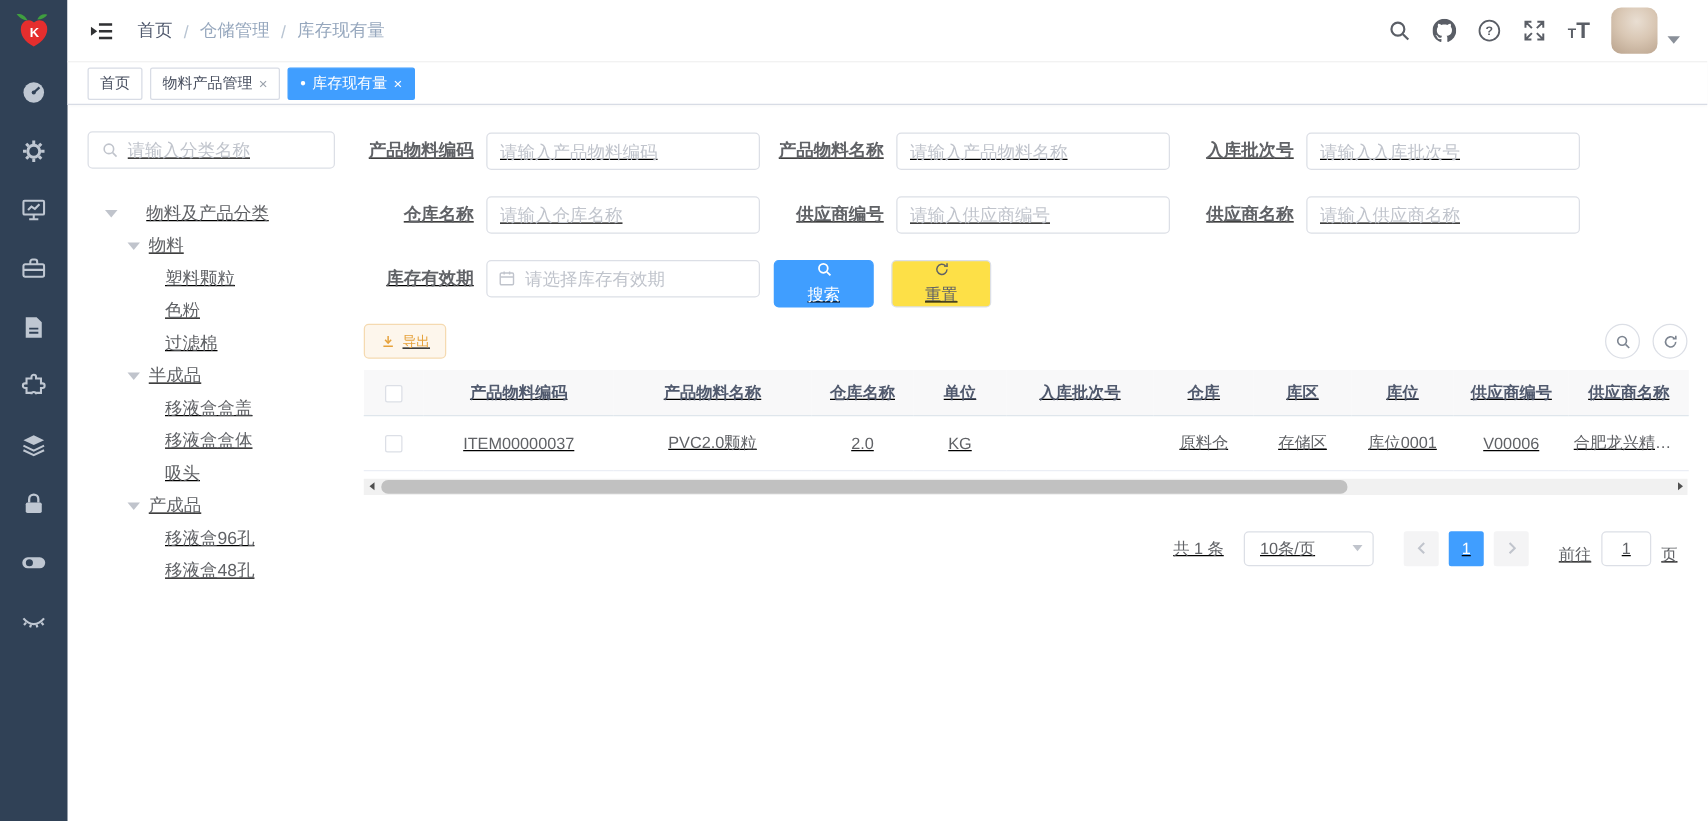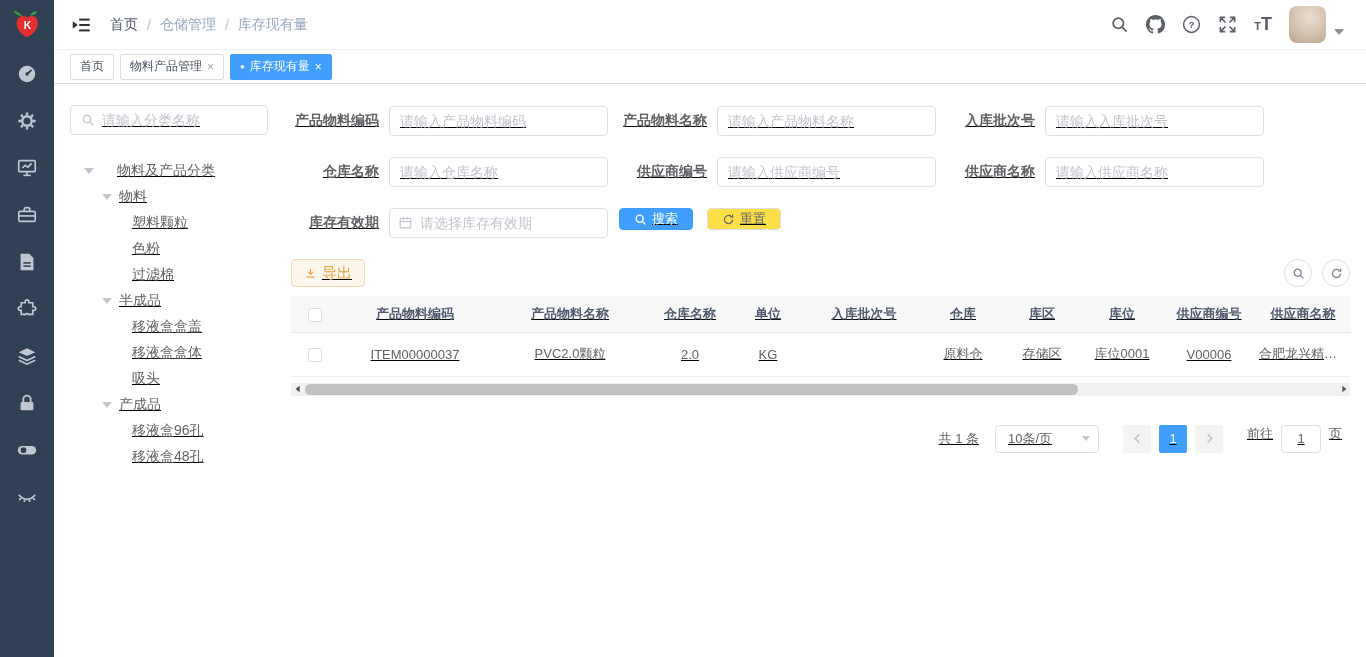--- a/index.html
+++ b/index.html
@@ -77,30 +77,30 @@
   .form-label { width:88px; text-align:right; margin-right:10px; font-size:14px; font-weight:bold;
                 color:#606266; white-space:nowrap; }
   .inp { width:219px; height:30px; border:1px solid #dcdfe6; border-radius:4px; padding:0 10px;
          font-size:14px; color:#606266; outline:none; background:#fff; font-family:inherit; }
   .inp::placeholder { color:#c0c4cc; }
   .inp-date { padding-left:30px; }
   .date-wrap { position:relative; }
   .date-wrap .cal-icon { position:absolute; left:9px; top:7px; width:15px; height:15px; color:#c0c4cc; }
   .date-wrap .cal-icon svg { width:15px; height:15px; display:block; }
 
-  .btn { height:22px; display:inline-flex; align-items:center; justify-content:center; gap:5px;
+  .btn { height:38px; display:inline-flex; align-items:center; justify-content:center; gap:5px;
          border-radius:4px; font-size:13px; cursor:pointer; border:1px solid transparent;
-         padding:0 14px; font-family:inherit; }
+         padding:0 26px; font-family:inherit;flex-direction:column; }
   .btn svg { width:13px; height:13px; }
   .btn-primary { background:#409eff; border-color:#409eff; color:#fff; }
   .btn-plain { background:#fde047; border-color:#dcdfe6; color:#606266; margin-left:14px; }
 
   .toolbar { display:flex; align-items:center; }
   .btn-export { height:28px; padding:0 12px; background:#fdf6ec; border:1px solid #f5dab1;
-                color:#e6a23c; font-size:15px; border-radius:4px; display:inline-flex;
+                color:#e6a23c; font-size:11px; border-radius:4px; display:inline-flex;
                 align-items:center; gap:5px; cursor:pointer; }
   .btn-export svg { width:13px; height:13px; }
   .toolbar-right { margin-left:auto; display:flex; gap:10px; }
   .circle-btn { width:28px; height:28px; border-radius:50%; border:1px solid #dcdfe6; background:#fff;
                 display:flex; align-items:center; justify-content:center; color:#7d8591; cursor:pointer; }
   .circle-btn svg { width:13px; height:13px; }
 
   
   table.grid { width:100%; border-collapse:collapse; margin-top:9px; table-layout:fixed; }
   table.grid th { height:36px; background:#f8f8f9; color:#515a6e; font-size:13px; font-weight:bold;
@@ -129,21 +129,21 @@
                align-items:center; padding:0 8px 0 12px; cursor:pointer; background:#fff; }
   .pg-select .sel-text { flex:1; font-size:13px; color:#606266; }
   .sel-caret { width:0; height:0; border-left:4px solid transparent; border-right:4px solid transparent;
                border-top:5px solid #c0c4cc; }
   .pager { display:flex; align-items:center; gap:8px; margin-left:24px; }
   .pg-btn { width:28px; height:28px; background:#f4f4f5; color:#c0c4cc; border-radius:2px;
             display:flex; align-items:center; justify-content:center; cursor:pointer; }
   .pg-btn svg { width:11px; height:11px; }
   .pg-num { width:28px; height:28px; background:#409eff; color:#fff; border-radius:2px;
             display:flex; align-items:center; justify-content:center; font-size:13px; cursor:pointer; }
-  .pg-goto { margin-left:24px; display:flex; align-items:flex-start; gap:8px; }
+  .pg-goto { margin-left:24px; display:flex; align-items:flex-end; gap:8px; }
   .pg-goto input { width:40px; height:28px; border:1px solid #dcdfe6; border-radius:4px;
                    text-align:center; font-size:13px; color:#606266; outline:none; font-family:inherit; }
 </style>
 </head>
 <body>
 
 <div class="app">
 
   <aside class="sidebar">
     <div class="logo">

